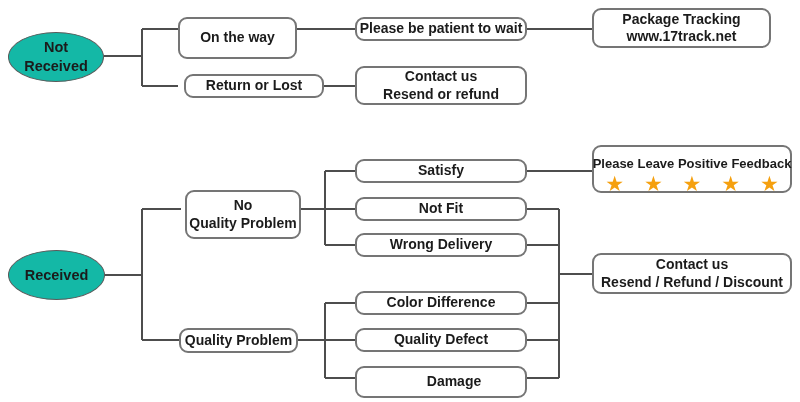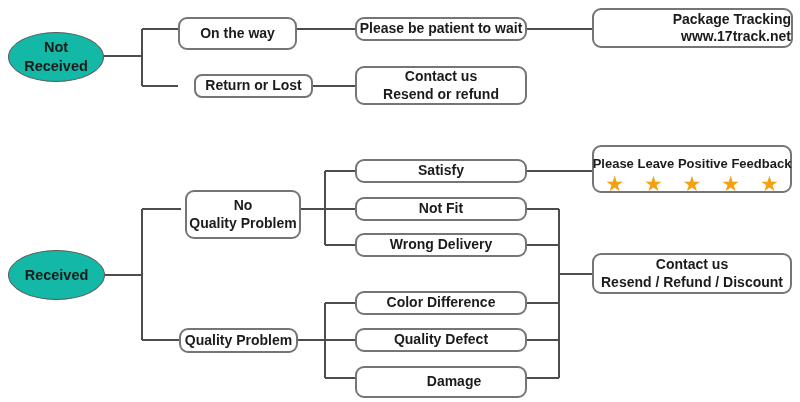--- a/index.html
+++ b/index.html
@@ -47,24 +47,24 @@
     justify-content: center;
     text-align: center;
     font-weight: bold;
     color: #1b1b1b;
     font-size: 14.5px;
     line-height: 1.3;
     z-index: 2;
   }
   
   .el-not-received { left: 8px;  top: 32px;  width: 96px;  height: 50px; }
-  .n-on-the-way    { left: 178px; top: 17px; width: 119px; height: 33px; text-align: right; }
-  .n-return-lost   { left: 194px; top: 74px; width: 119px; height: 24px; border-radius: 8px; }
+  .n-on-the-way    { left: 178px; top: 17px; width: 119px; height: 42px; text-align: right; }
+  .n-return-lost   { left: 184px; top: 74px; width: 140px; height: 24px; }
   .n-be-patient    { left: 355px; top: 17px; width: 172px; height: 24px; }
-  .n-pkg-tracking  { left: 592px; top: 8px;  width: 201px; height: 40px; align-items: flex-end; }
+  .n-pkg-tracking  { left: 592px; top: 8px;  width: 179px; height: 40px; }
   .n-contact-top   { left: 355px; top: 66px; width: 172px; height: 39px; }
   
   .el-received     { left: 8px;   top: 250px; width: 97px;  height: 50px; }
   .n-no-quality    { left: 185px; top: 190px; width: 116px; height: 49px; }
   .n-quality-prob  { left: 179px; top: 328px; width: 119px; height: 25px; }
   .n-satisfy       { left: 355px; top: 159px; width: 172px; height: 24px; }
   .n-not-fit       { left: 355px; top: 197px; width: 172px; height: 24px; }
   .n-wrong-del     { left: 355px; top: 233px; width: 172px; height: 24px; }
   .n-color-diff    { left: 355px; top: 291px; width: 172px; height: 24px; }
   .n-qual-defect   { left: 355px; top: 328px; width: 172px; height: 24px; }

